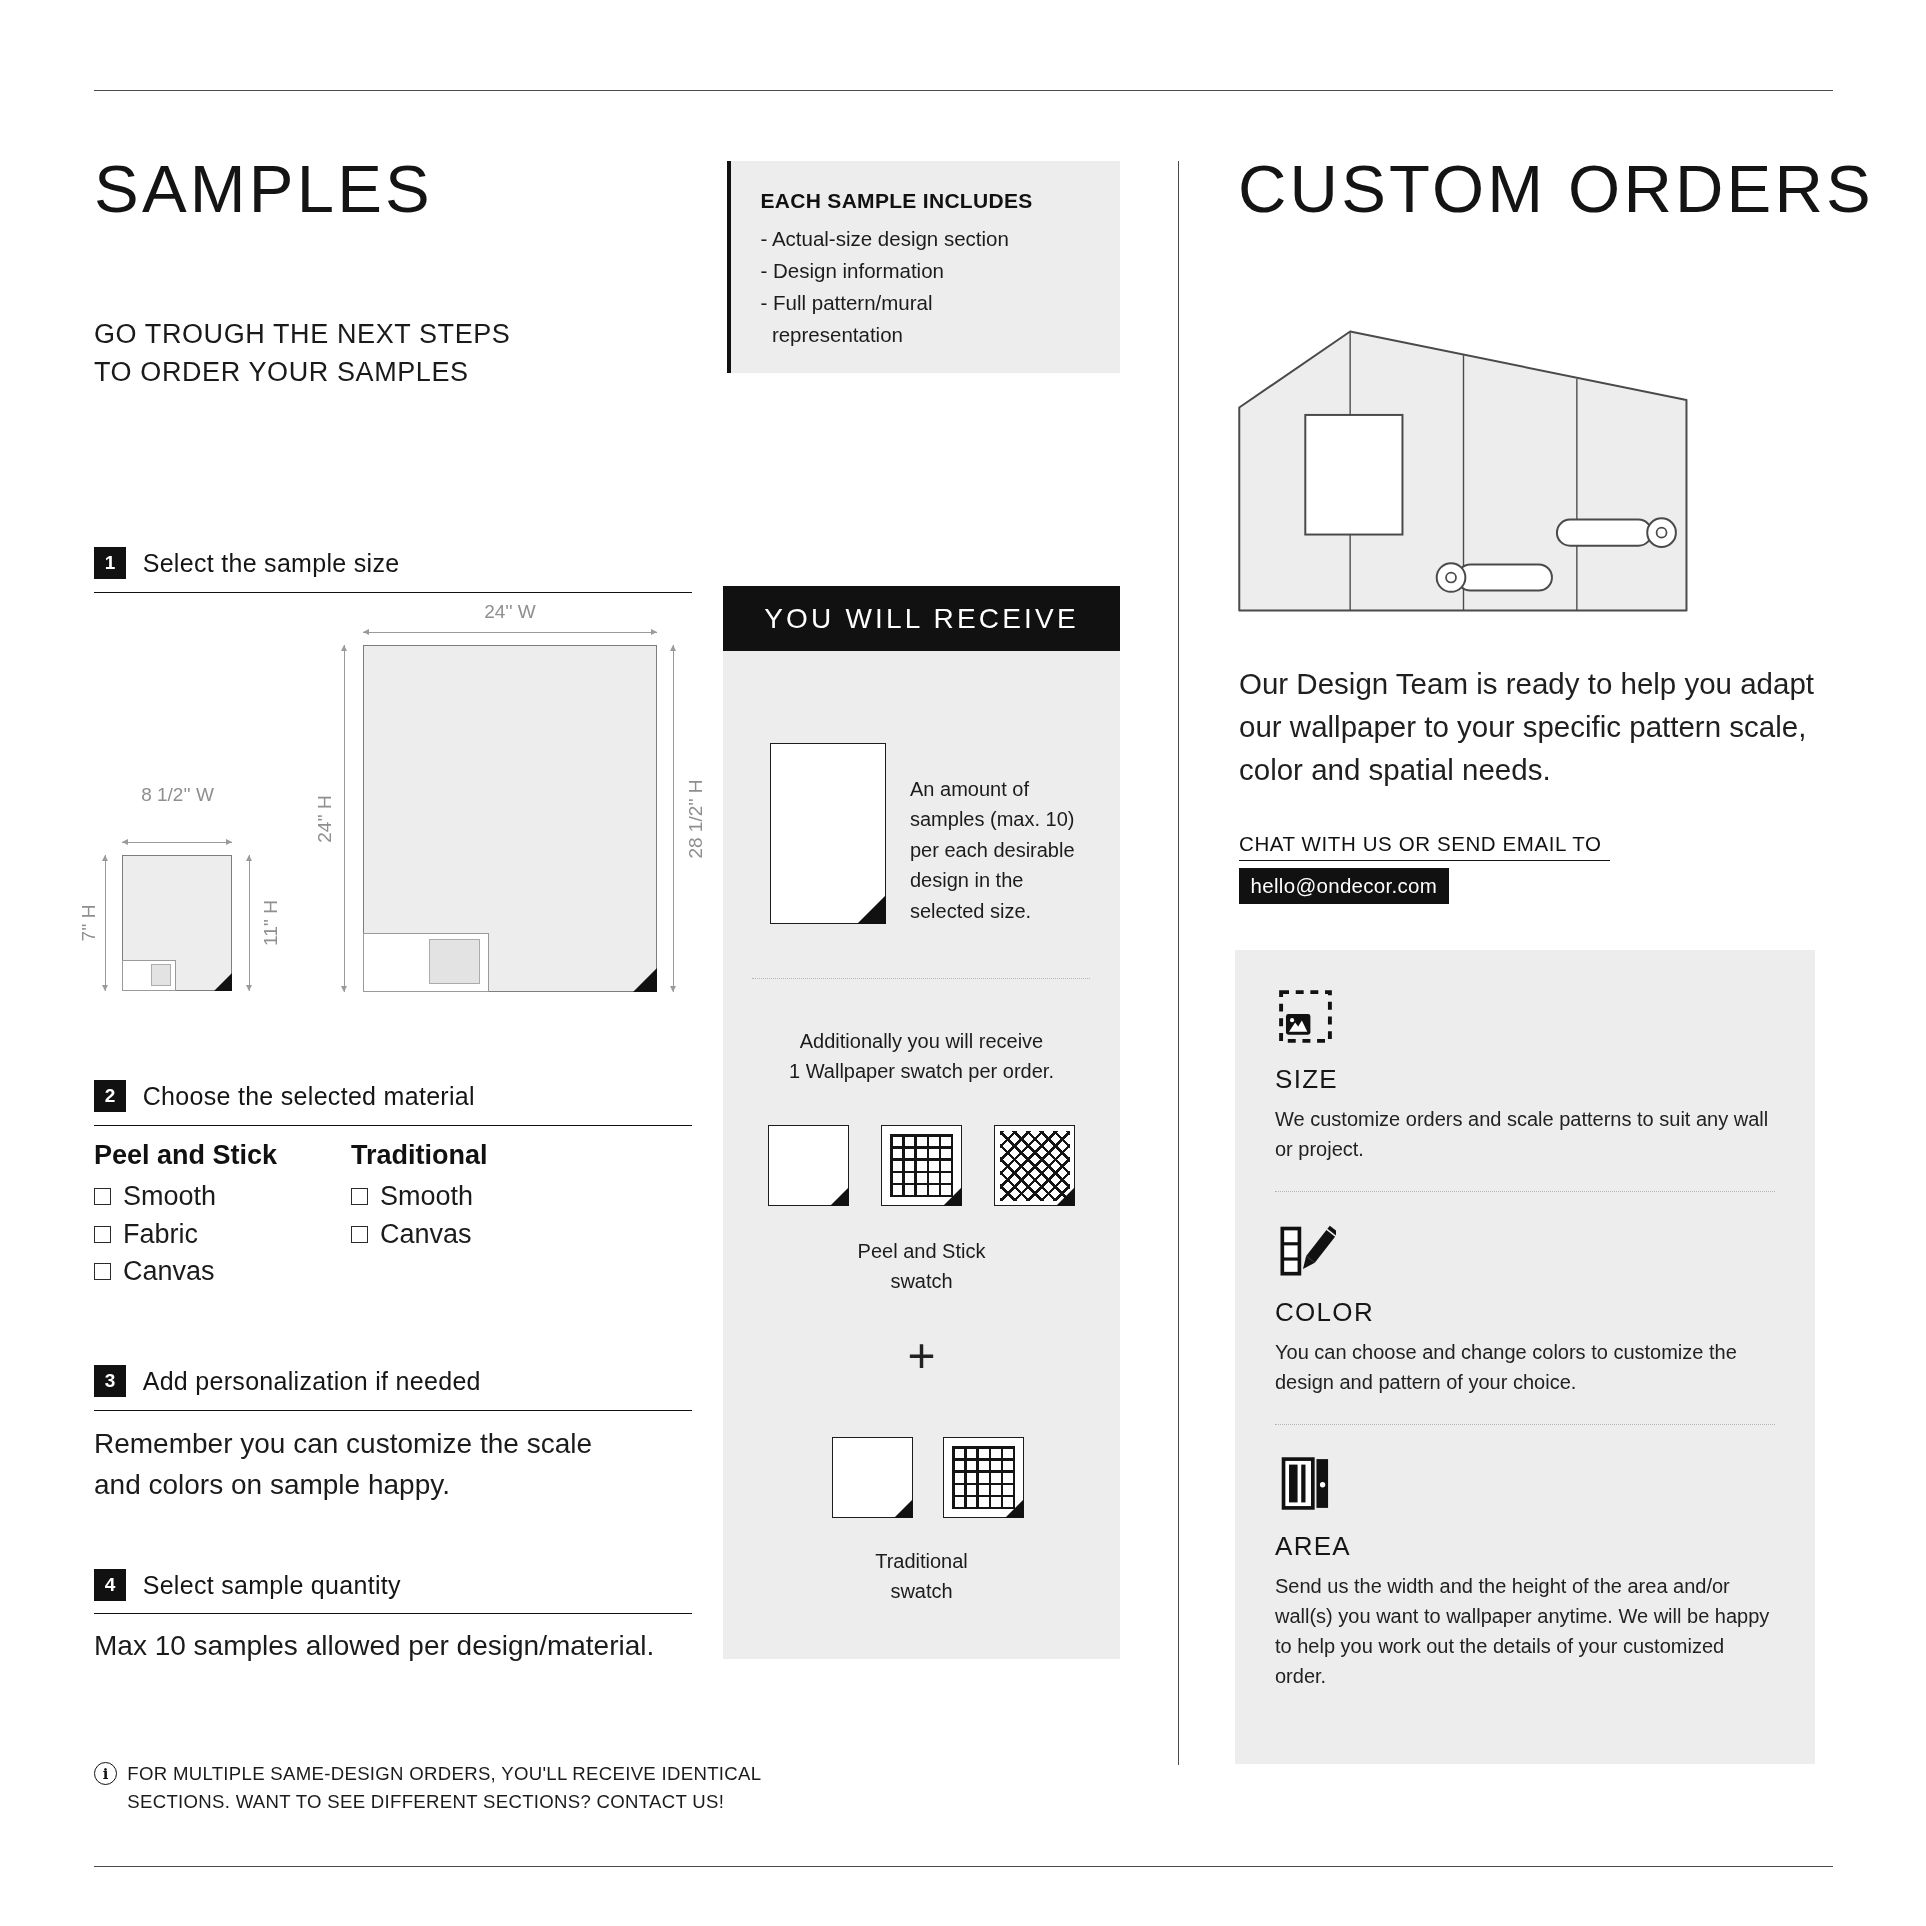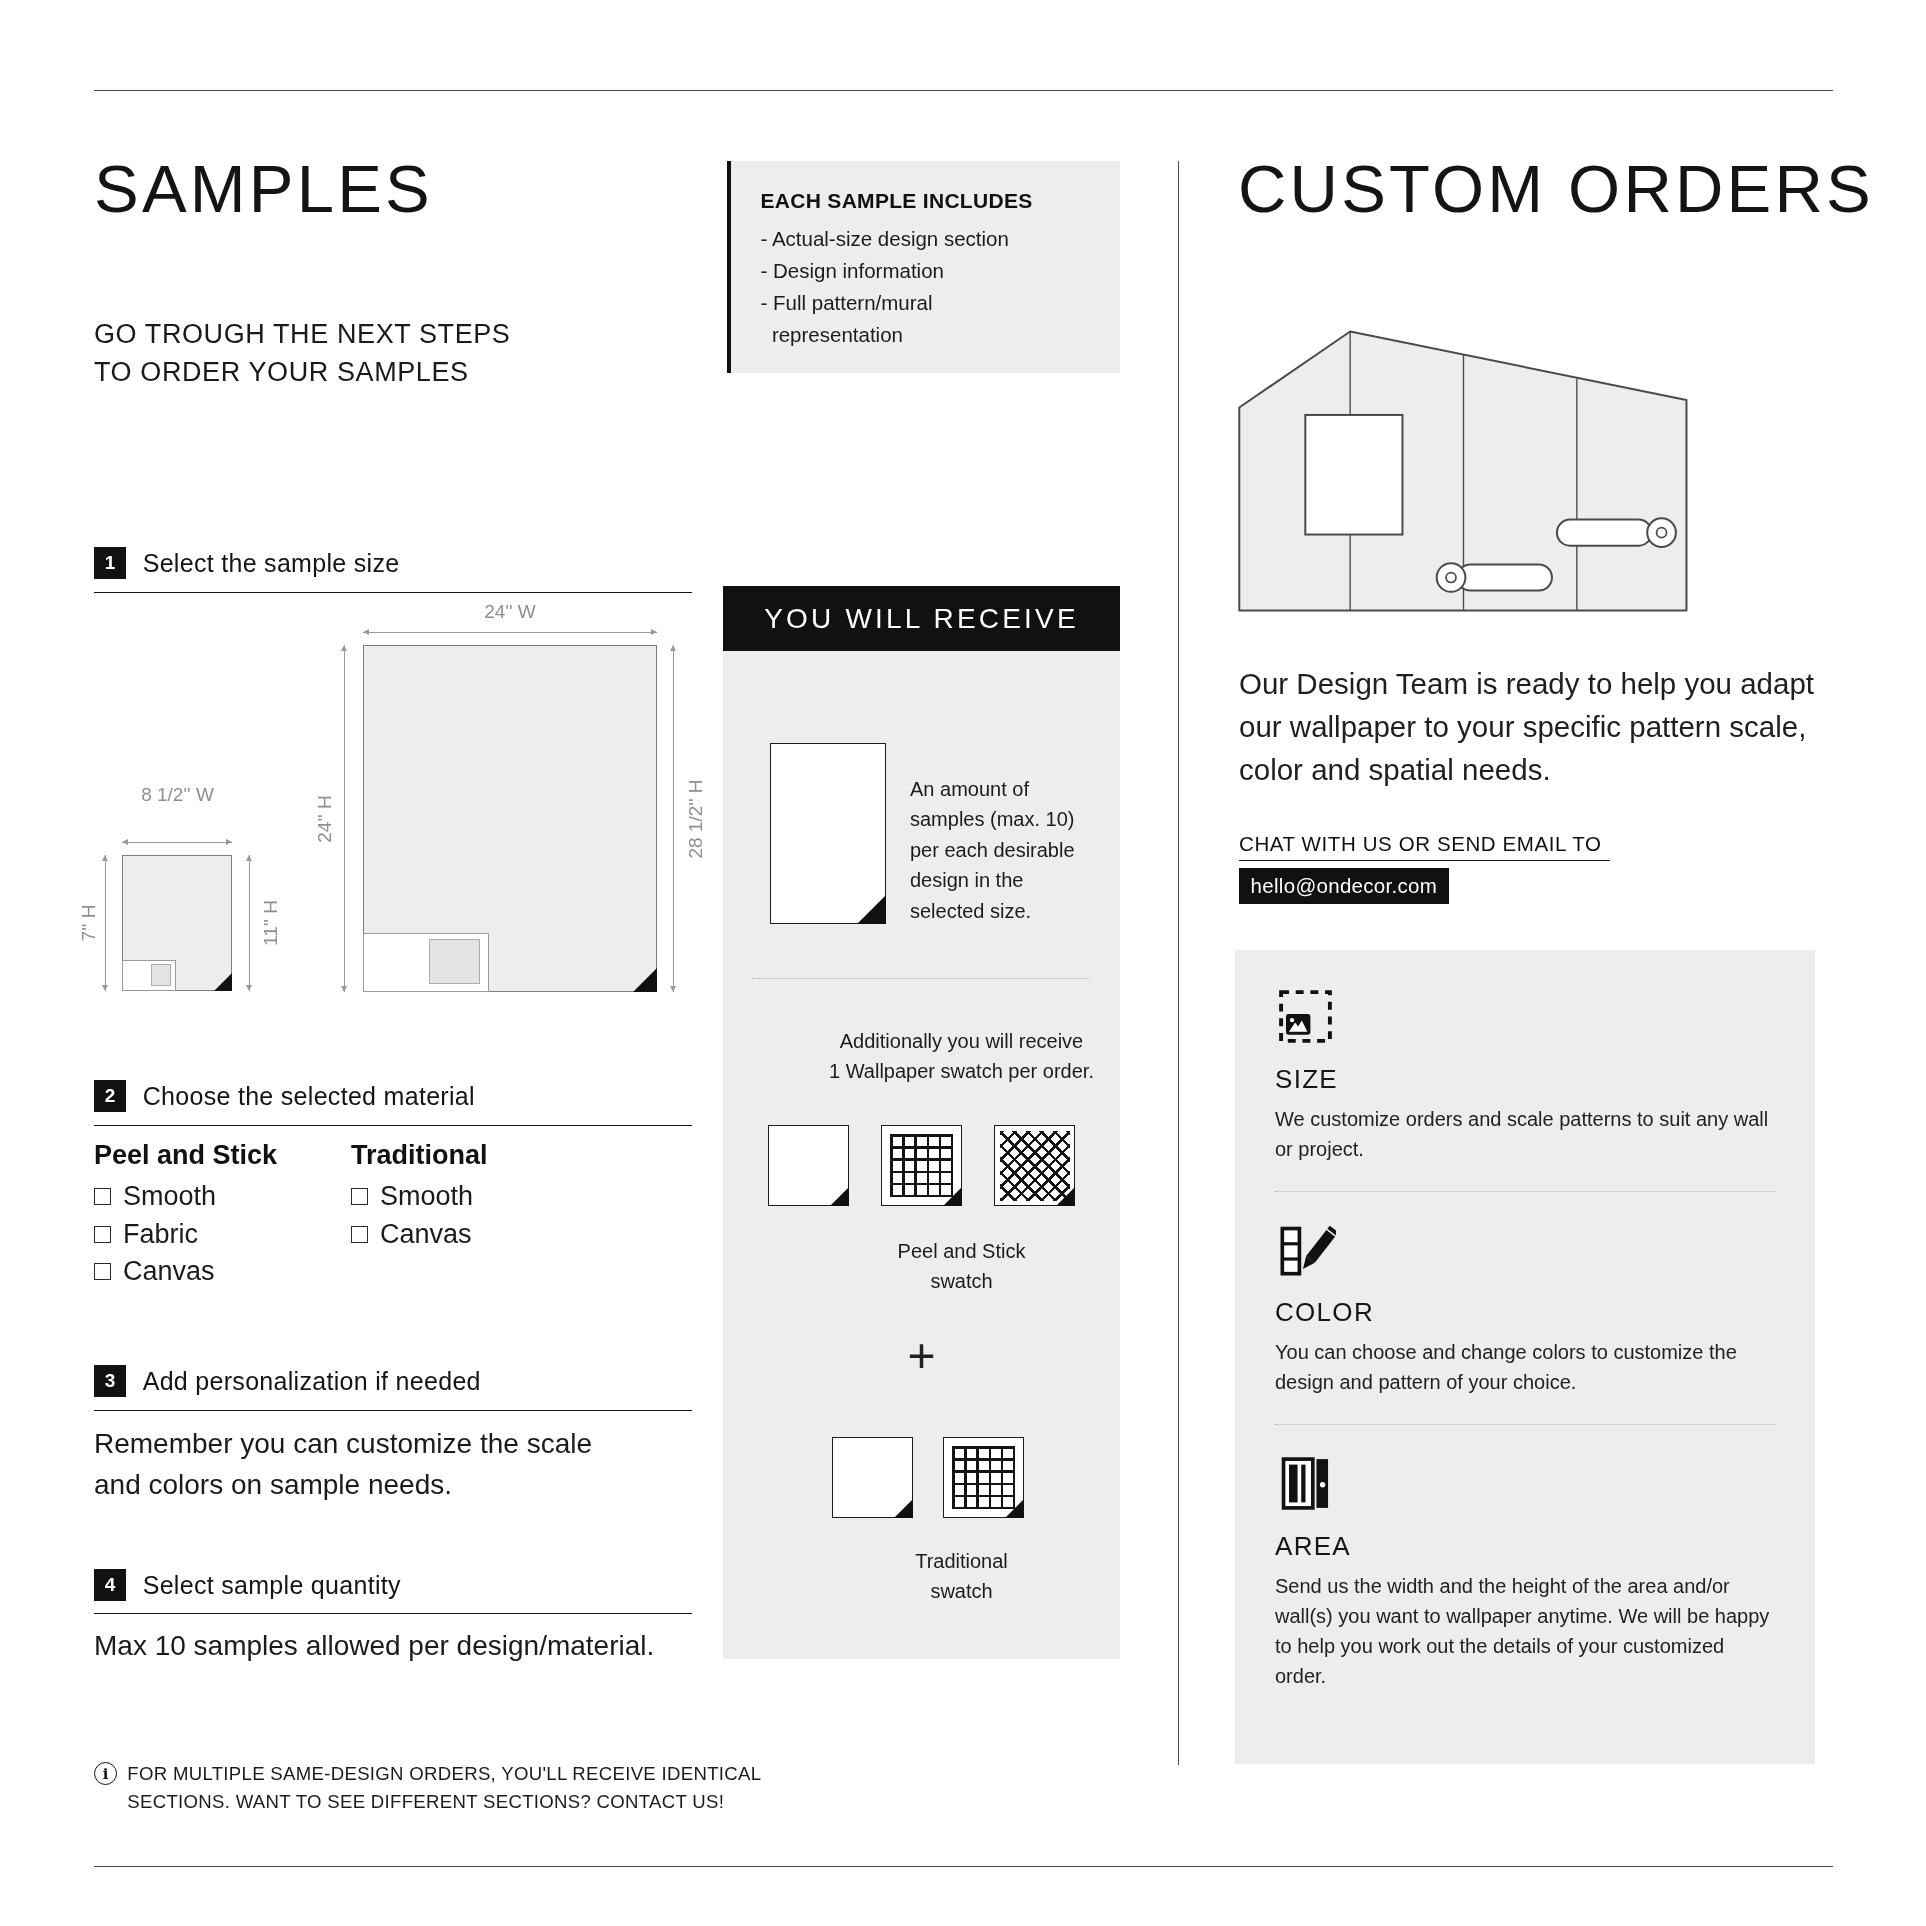--- a/index.html
+++ b/index.html
@@ -51,21 +51,21 @@
   .footnote { position:absolute; left:94px; top:1760px; display:flex; gap:10.3px; align-items:flex-start; }
   .info-i { width:23px; height:23px; border:1.9px solid #111; border-radius:50%; display:flex; align-items:center; justify-content:center; font-size:14.8px; font-weight:700; font-family:"DejaVu Serif",serif; margin-top:1.9px; color:#111; }
   .footnote-text { font-size:18.6px; line-height:1.5; letter-spacing:0.3px; color:#1b1b1b; }
 
   
   .mid-col { position:absolute; left:723px; top:586px; width:397px; height:1073px; background:#ededed; }
   .mid-header { position:absolute; left:723px; top:586px; width:397px; height:65px; background:#111; color:#fff; display:flex; align-items:center; justify-content:center; font-size:28px; letter-spacing:3.2px; }
   .page-icon { position:absolute; left:770px; top:743px; width:116px; height:181px; background:#fff; border:1.9px solid #1d1d1d; }
   .mid-text { position:absolute; font-size:20px; line-height:1.52; color:#1c1c1c; }
   .dotted { position:absolute; border-top:1.9px dotted #b5b5b5; }
-  .center { text-align:center;margin-left:40px; }
+  .center { text-align:center; }
   .swatch-row { position:absolute; display:flex; }
   .swatch { position:relative; width:81px; height:81px; background:#fff; border:1.9px solid #1d1d1d; }
   .pat { position:absolute; }
   .pat-grid { inset:7.7px; background:
       repeating-linear-gradient(to right, #141414 0 2.6px, transparent 2.6px 12.2px),
       repeating-linear-gradient(to bottom, #141414 0 2.6px, transparent 2.6px 12.2px); }
   .pat-cross { inset:4.5px; background:
       repeating-linear-gradient(45deg, #141414 0 2.6px, transparent 2.6px 9.6px),
       repeating-linear-gradient(-45deg, #141414 0 2.6px, transparent 2.6px 9.6px); }
   .plus { position:absolute; left:723px; top:1328px; width:397px; text-align:center; font-size:48px; font-weight:400; color:#222; }
@@ -165,21 +165,21 @@
     <span class="checkbox"></span>
     <span>Canvas</span>
   </div>
 
   <div class="step" style="top:1365px">
     <div class="step-num">3</div>
     <div class="step-label">Add personalization if needed</div>
   </div>
   <div class="step-rule" style="top:1410px"></div>
   <div class="body-text pre" style="left:94px;top:1424px;width:616px">Remember you can customize the scale
-and colors on sample needs.</div>
+and colors on sample happy.</div>
 
   <div class="step" style="top:1569px">
     <div class="step-num">4</div>
     <div class="step-label">Select sample quantity</div>
   </div>
   <div class="step-rule" style="top:1613px"></div>
   <div class="body-text" style="left:94px;top:1626px;width:642px">Max 10 samples allowed per design/material.</div>
 
   <div class="footnote">
     <span class="info-i">i</span>

